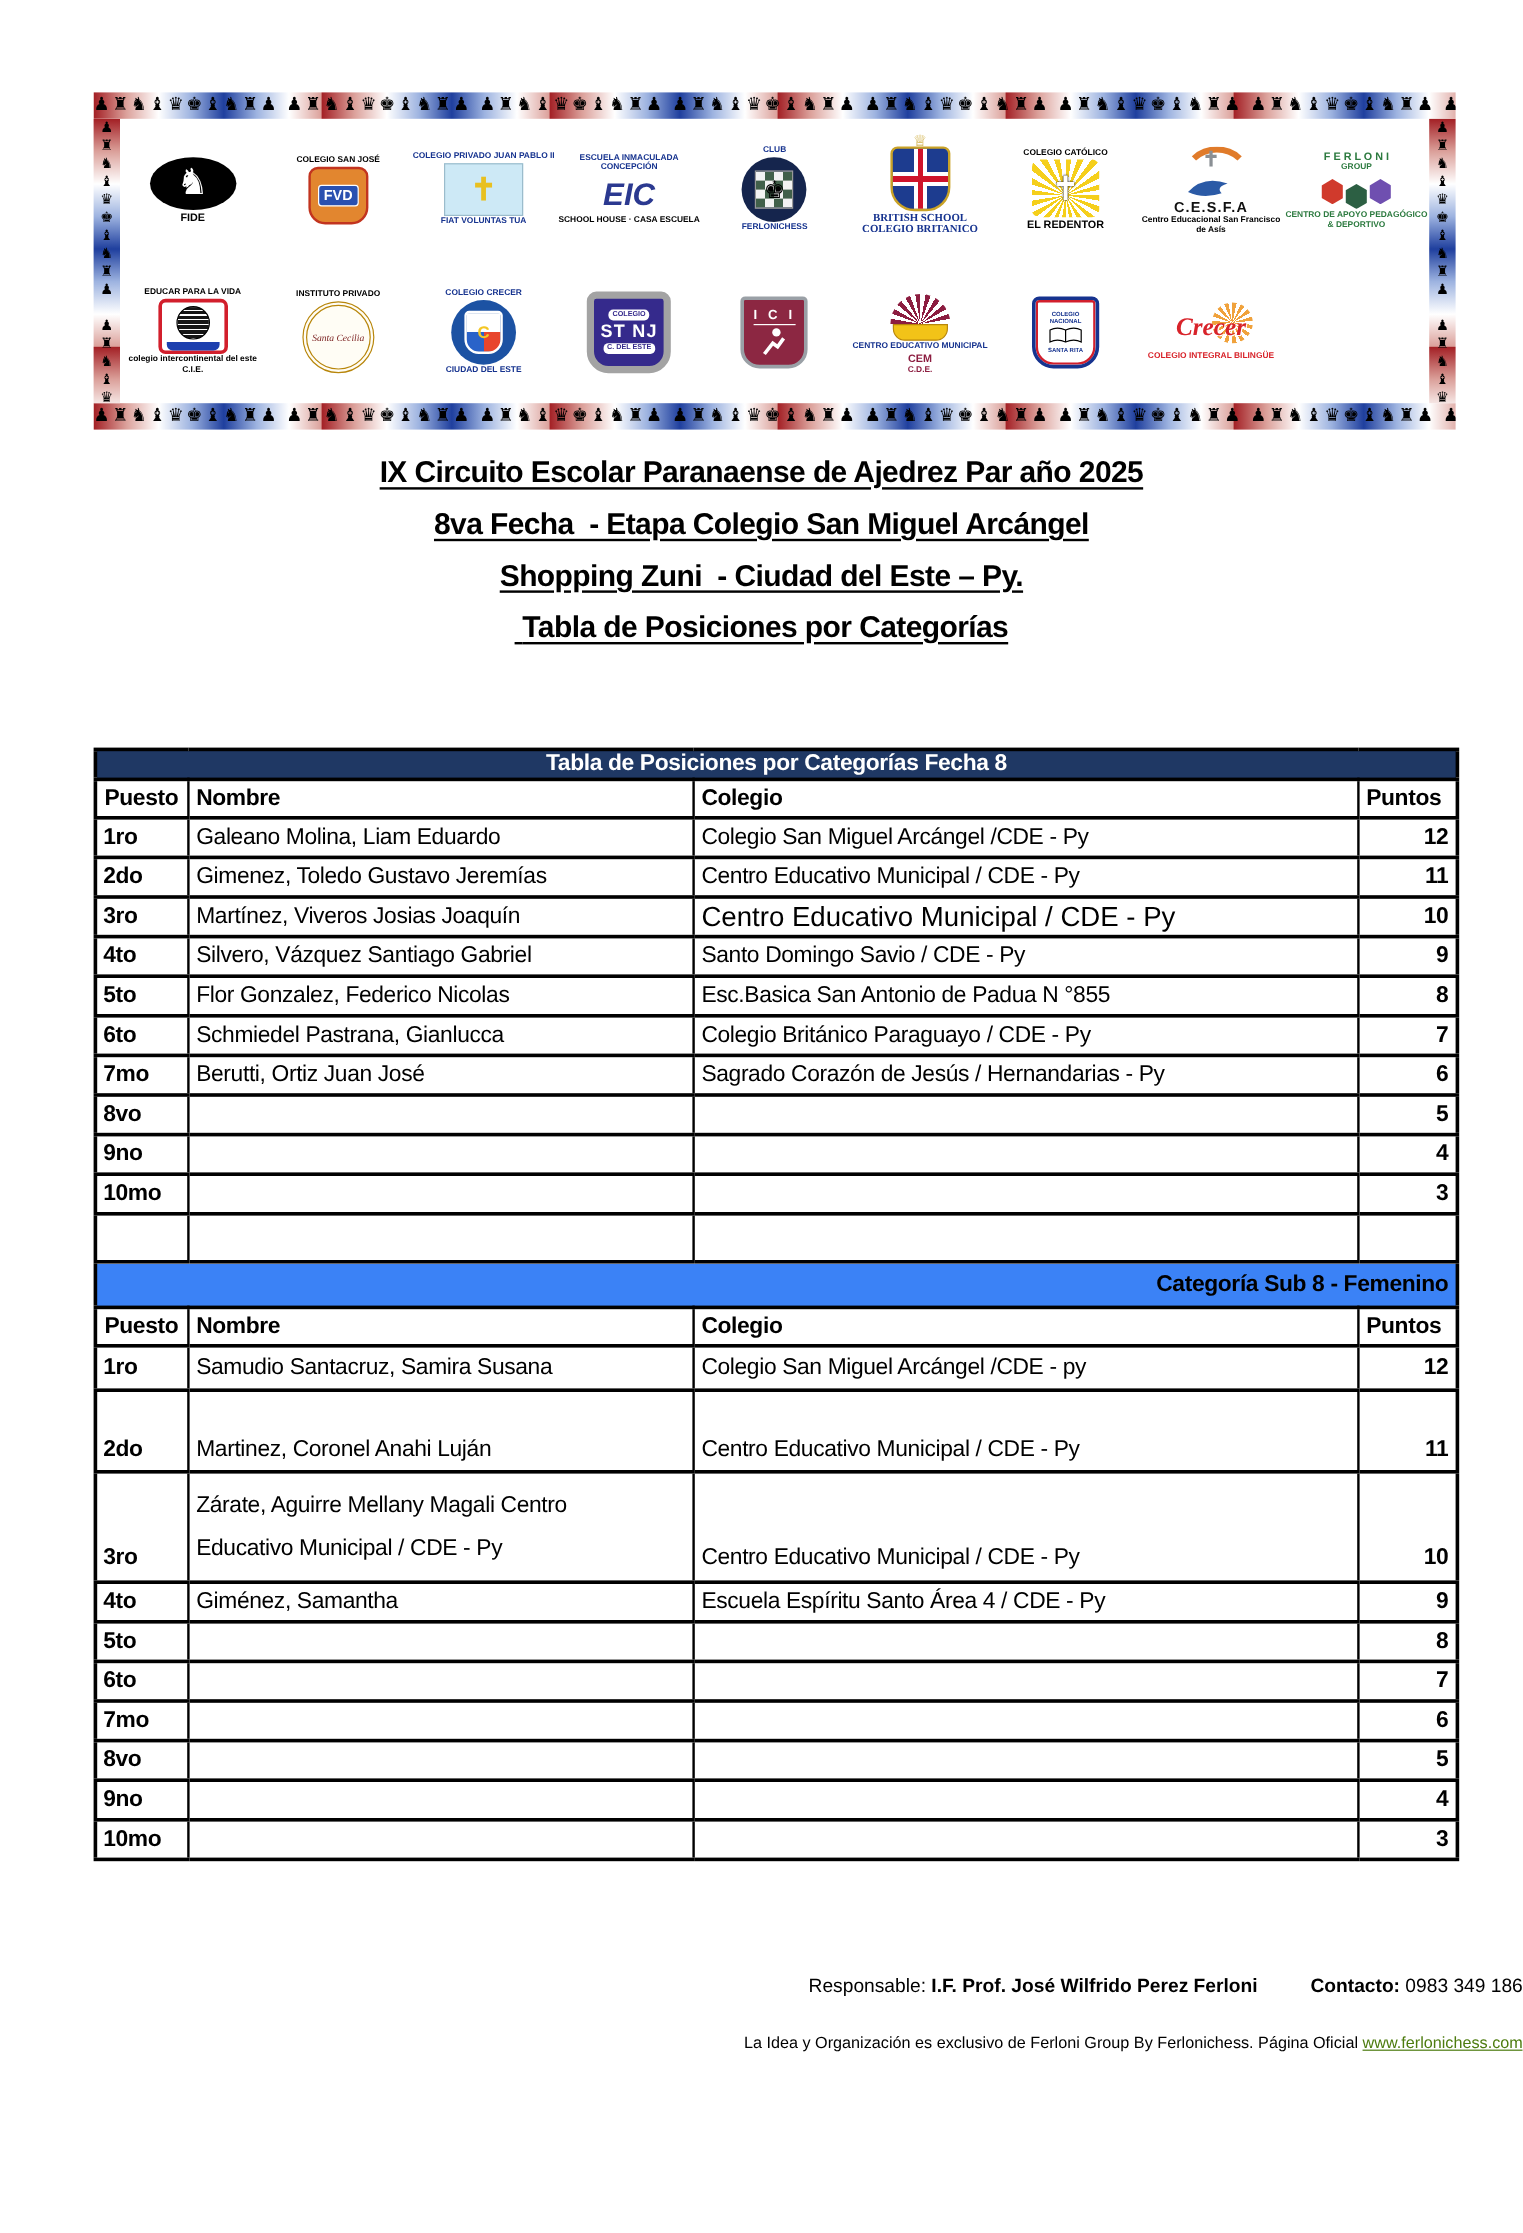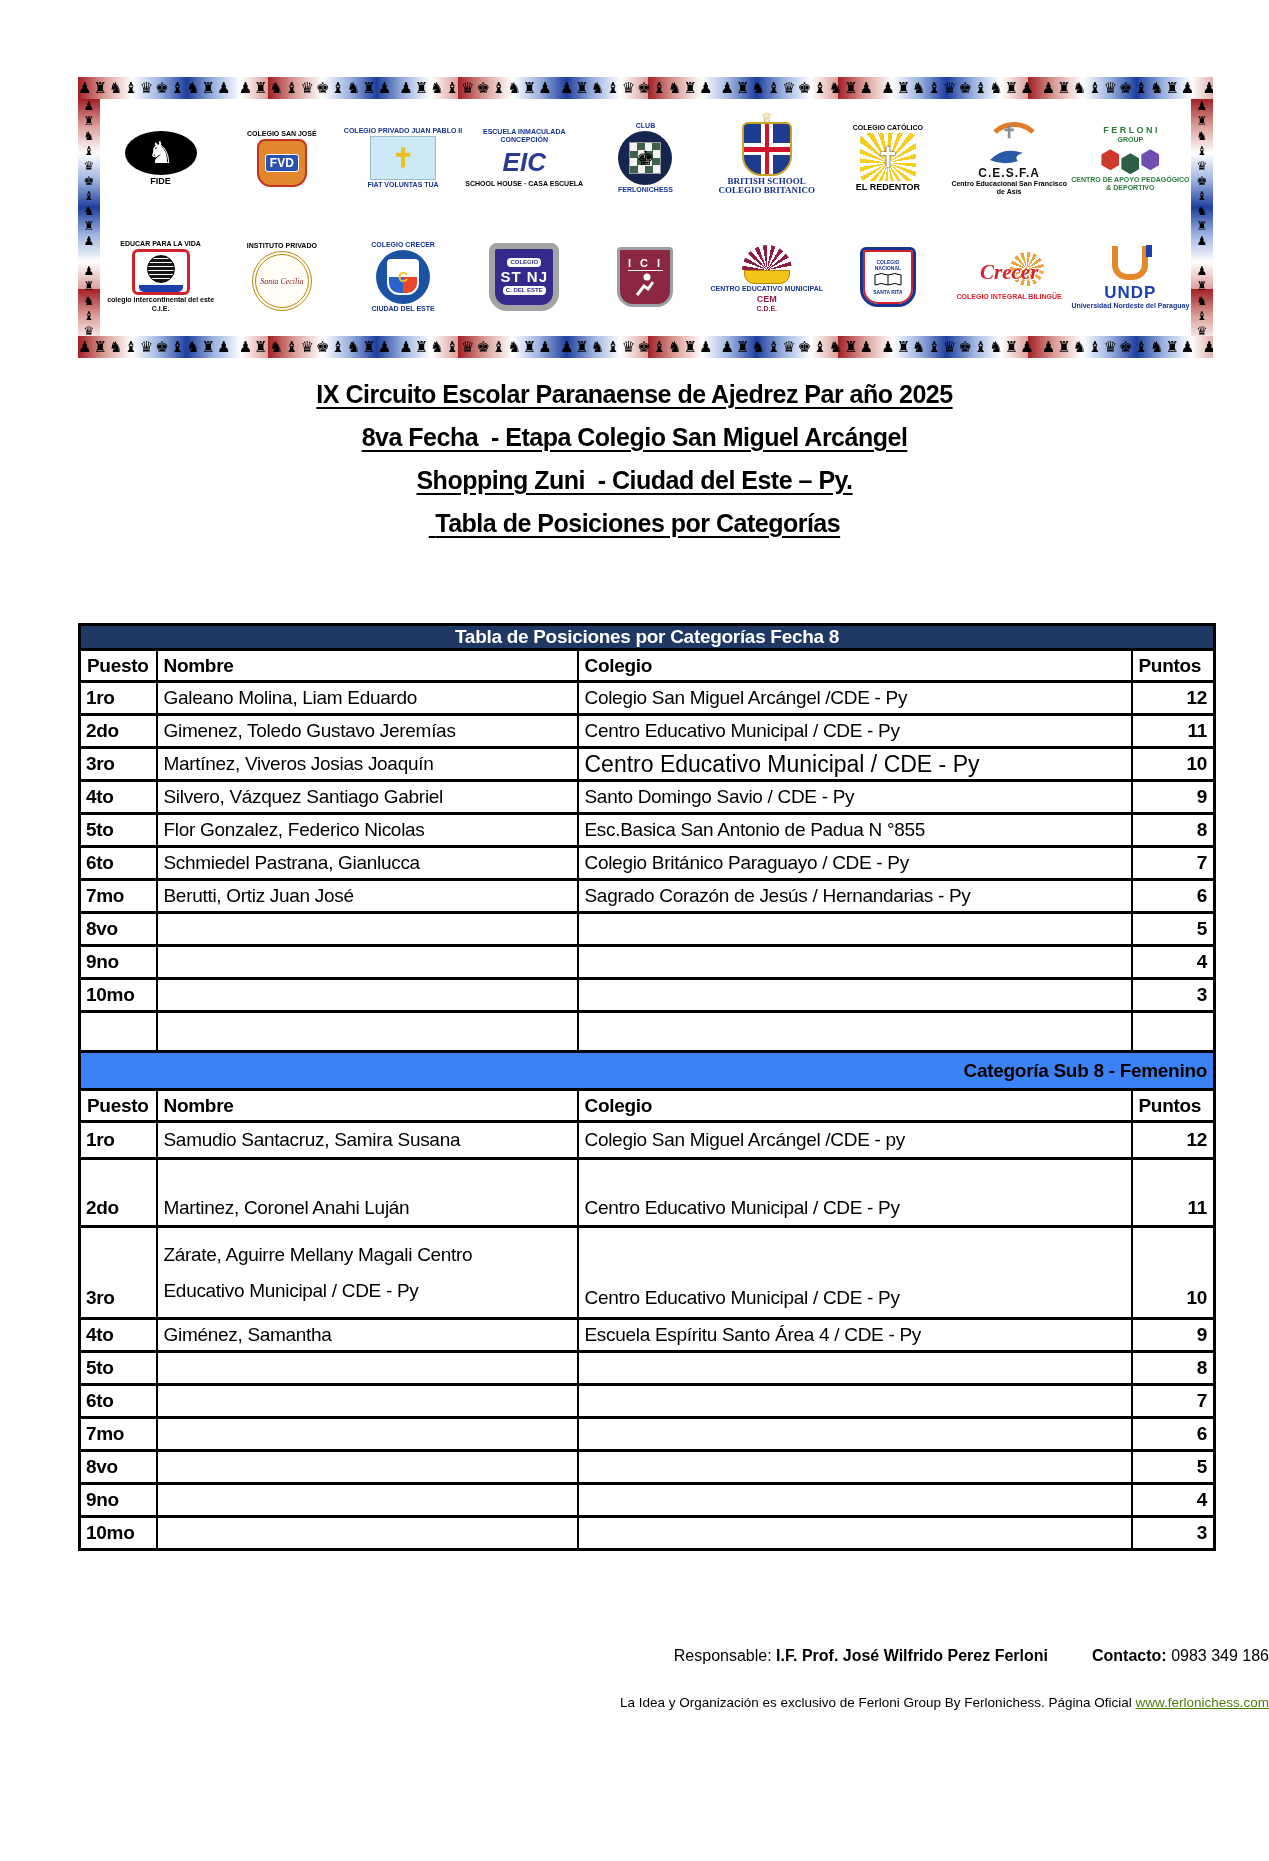--- a/index.html
+++ b/index.html
@@ -282,27 +282,20 @@
       </div>
 
       <div class="tile">
         <div class="ic ic-cre">
           <span class="burst"></span>
           <span class="word">Crecer</span>
         </div>
         <div class="cap red">COLEGIO INTEGRAL BILINGÜE</div>
       </div>
 
-      <div class="tile">
-        <div class="ic ic-undp">
-            <div class="u"></div>
-          </div>
-        <div class="cap undp-main">UNDP</div>
-        <div class="cap blue">Universidad Nordeste del Paraguay</div>
-      </div>
 
     </div>
   </div>
 
   <div class="titles">
     <div class="title-line">IX Circuito Escolar Paranaense de Ajedrez Par año 2025</div>
     <div class="title-line">8va Fecha  - Etapa Colegio San Miguel Arcángel</div>
     <div class="title-line">Shopping Zuni  - Ciudad del Este – Py.</div>
     <div class="title-line"> Tabla de Posiciones por Categorías</div>
   </div>

